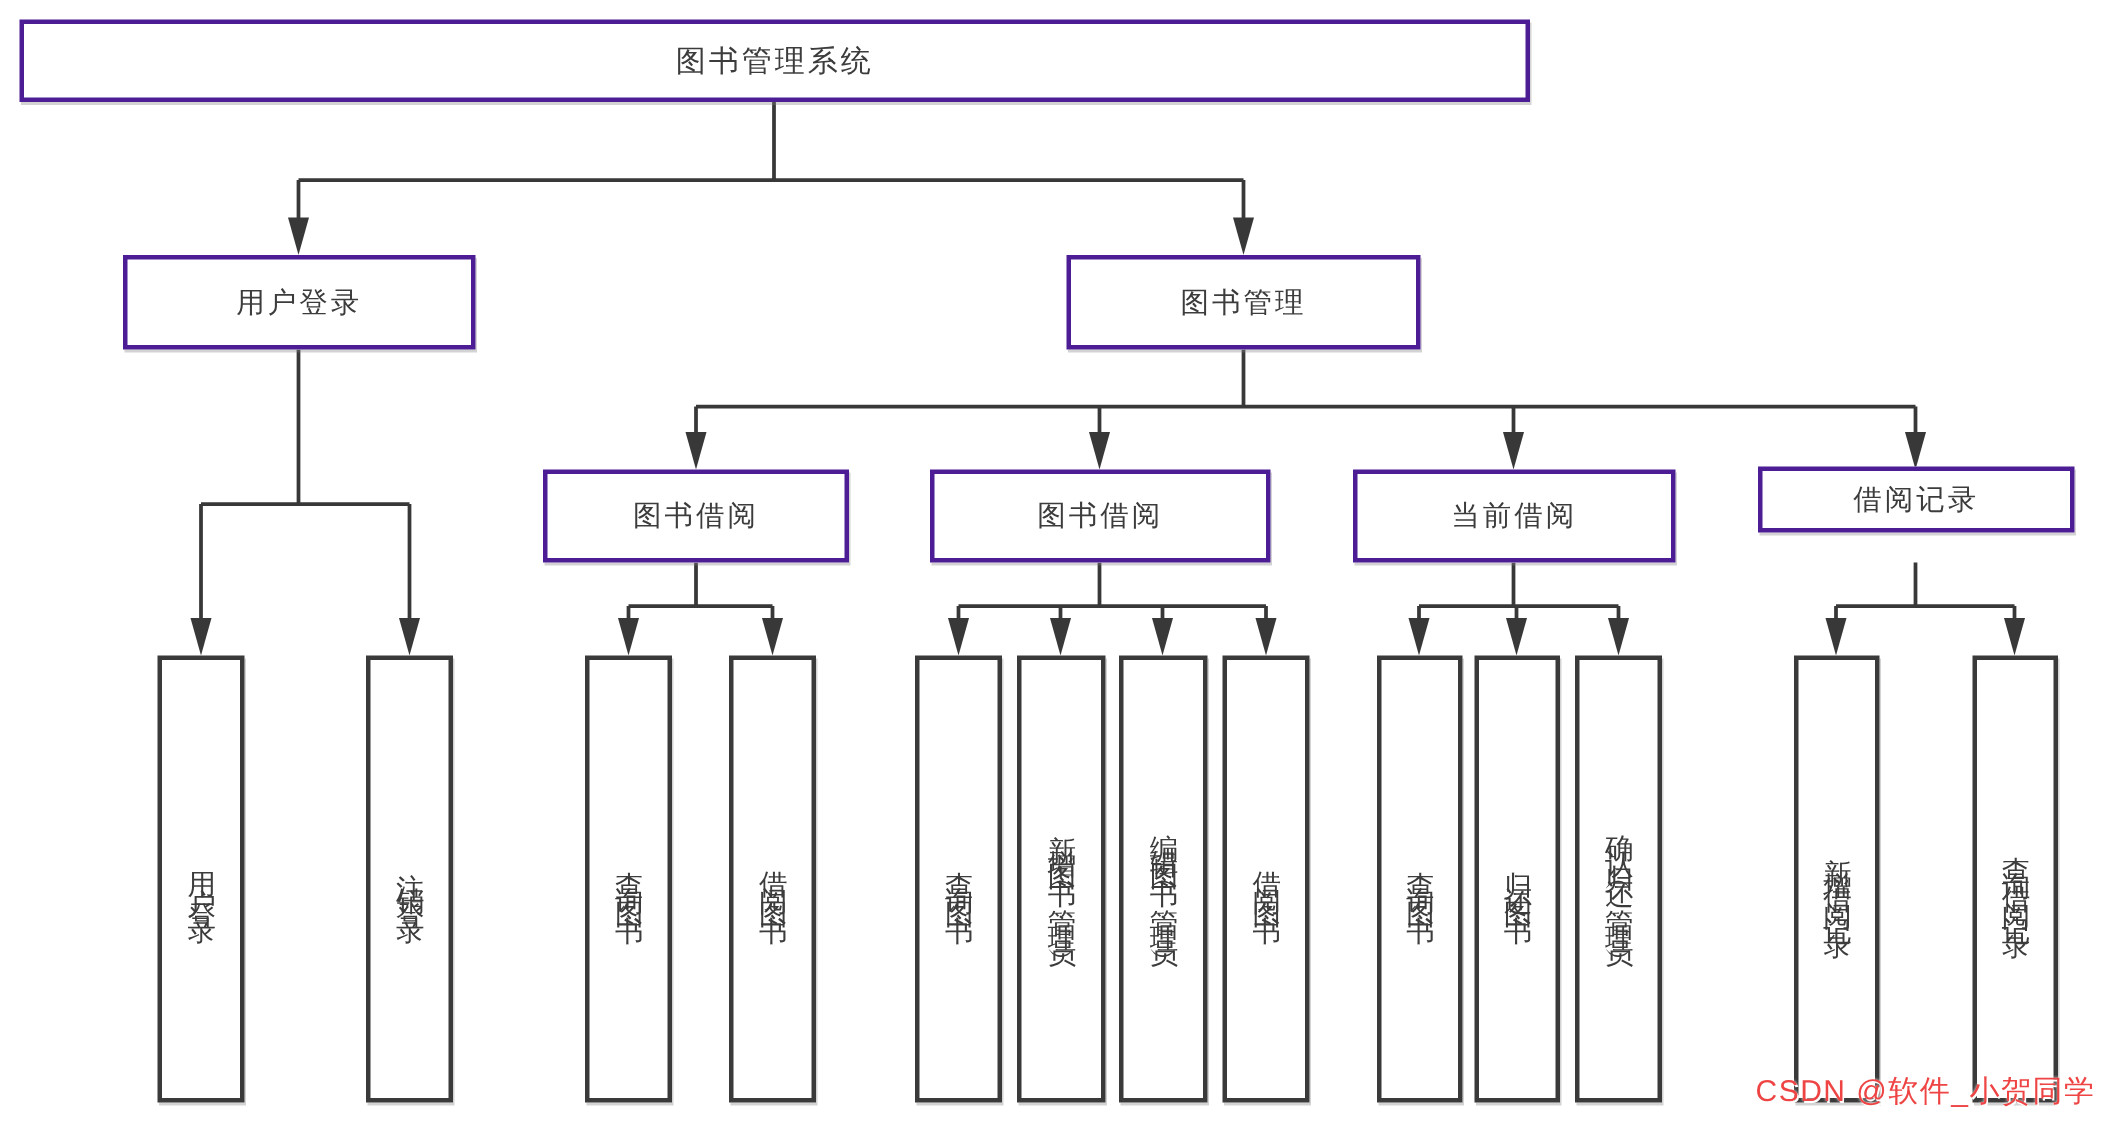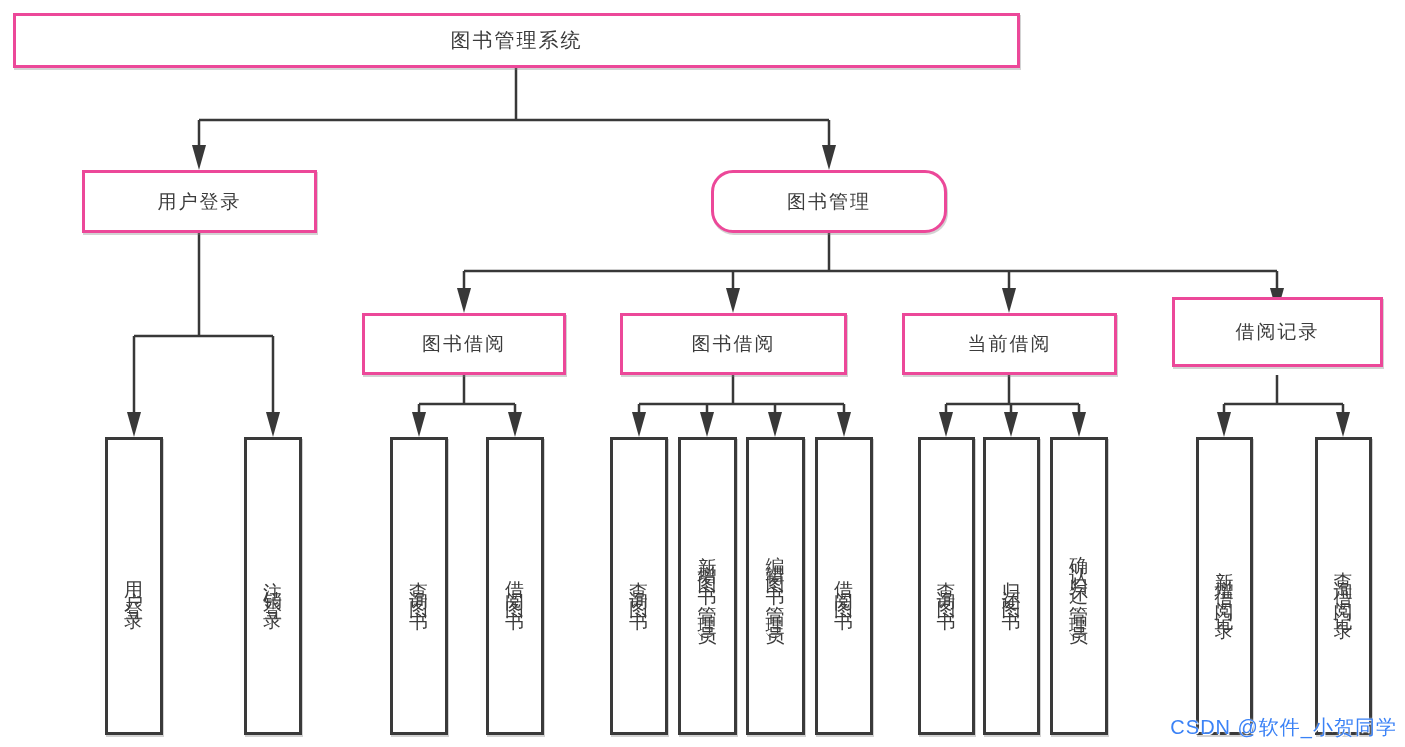--- a/index.html
+++ b/index.html
@@ -13,21 +13,21 @@
   }
   svg.wires {
     position: absolute;
     left: 0; top: 0;
     width: 1405px; height: 747px;
     z-index: 1;
   }
   .node {
     position: absolute;
     box-sizing: border-box;
-    border: 3px solid #ec4899;
+    border: 3px solid #4c1d95;
     background: #ffffff;
     display: flex;
     align-items: center;
     justify-content: center;
     color: #3c3c3c;
     font-size: 19px;
     letter-spacing: 2px;
     z-index: 2;
     box-shadow: 1px 2px 0 rgba(130,130,130,0.35);
   }
@@ -50,21 +50,21 @@
     line-height: 1;
     letter-spacing: 10px;
     color: #3c3c3c;
   }
   .watermark {
     position: absolute;
     right: 8px;
     top: 714px;
     z-index: 5;
     font-size: 20px;
-    color: #3b82f6;
+    color: #ef4444;
     letter-spacing: 1px;
     text-shadow: 0 0 2px #ffffff, 1px 1px 0 #ffffff;
     white-space: nowrap;
     margin-left: 24px;
   }
 </style>
 </head>
 <body>
 
 <div class="stage">
@@ -97,26 +97,26 @@
       <polygon points="1004,412 1018,412 1011,437"></polygon>
       <polygon points="1072,412 1086,412 1079,437"></polygon>
       <polygon points="1217,412 1231,412 1224,437"></polygon>
       <polygon points="1336,412 1350,412 1343,437"></polygon>
     </g>
   </svg>
 
   <div class="node root" style="left:13px; top:13px; width:1007px; height:55px;">图书管理系统</div>
 
   <div class="node" style="left:82px; top:170px; width:235px; height:63px;">用户登录</div>
-  <div class="node" style="left:711px; top:170px; width:236px; height:63px;border-radius:22px;">图书管理</div>
+  <div class="node" style="left:711px; top:170px; width:236px; height:63px;">图书管理</div>
 
   <div class="node" style="left:362px; top:313px; width:204px; height:62px;">图书借阅</div>
   <div class="node" style="left:902px; top:313px; width:215px; height:62px;">当前借阅</div>
   <div class="node" style="left:620px; top:313px; width:227px; height:62px;">图书借阅</div>
-  <div class="node" style="left:1172px; top:297px; width:211px; height:70px;">借阅记录</div>
+  <div class="node" style="left:1172px; top:311px; width:211px; height:44px;">借阅记录</div>
 
   <div class="leaf" style="left:105px; top:437px; width:58px; height:298px;">
     <span>用户登录</span>
   </div>
   <div class="leaf" style="left:244px; top:437px; width:58px; height:298px;">
     <span>注销登录</span>
   </div>
 
   <div class="leaf" style="left:390px; top:437px; width:58px; height:298px;">
     <span>查询图书</span>

